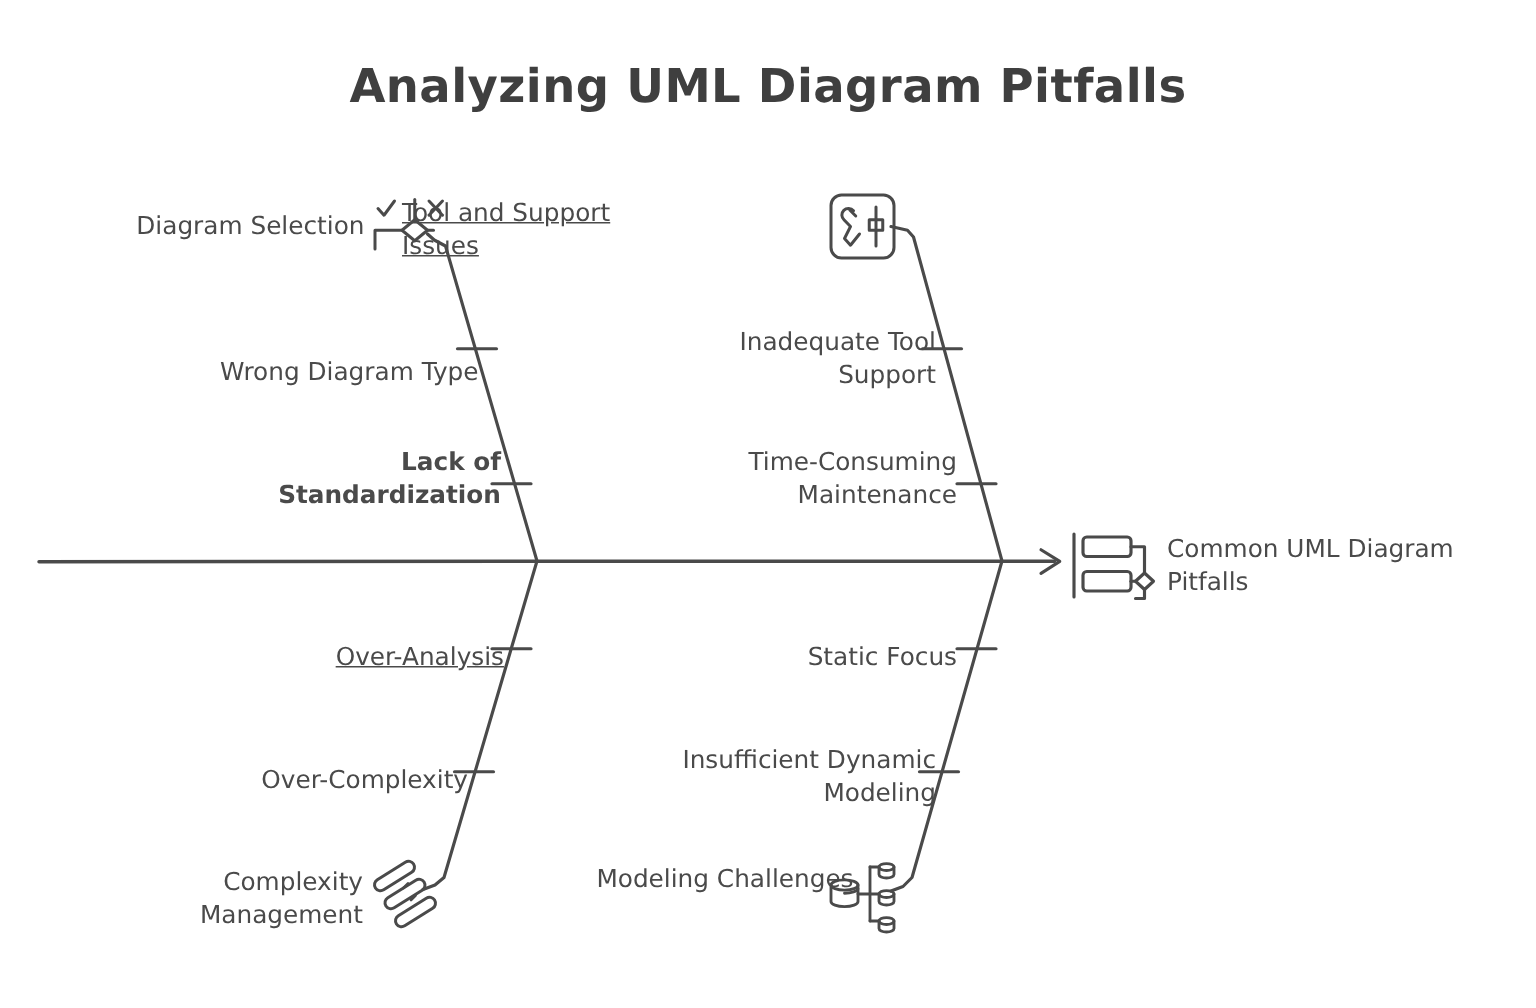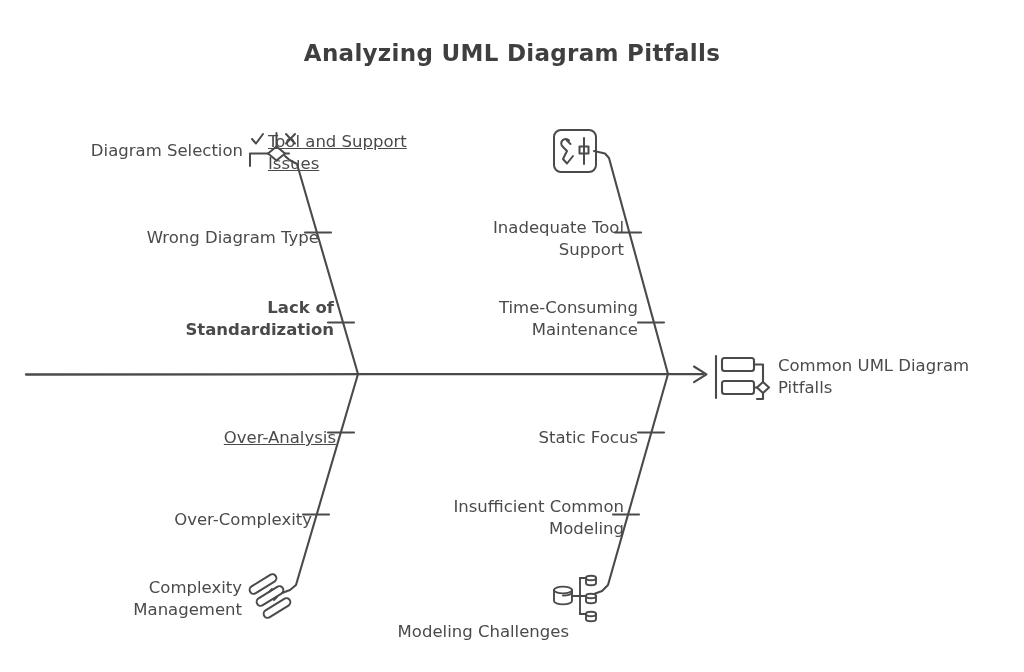--- a/index.html
+++ b/index.html
@@ -16,21 +16,21 @@
     font-family: "DejaVu Sans", sans-serif;
     color: #4a4a4a;
   }
 
   #diagram-title {
     position: absolute;
     top: 40px;
     left: 0;
     width: 1024px;
     text-align: center;
-    font-size: 23px;
+    font-size: 31px;
     font-weight: bold;
     letter-spacing: 0.3px;
     color: #3f3f3f;
   }
 
   #fishbone-canvas {
     position: absolute;
     top: 0;
     left: 0;
     width: 1024px;
@@ -44,33 +44,33 @@
     color: #4a4a4a;
     white-space: pre-line;
   }
   .label.left-align  { text-align: left; }
 
   
   .cat-label { font-size: 16.5px; }
 
   
   #label-diagram-selection { right: 781px; top: 140px; width: 260px; text-align: right; }
-  #label-wrong-diagram-type { right: 705px; top: 227px; width: 300px; text-align: right; }
+  #label-wrong-diagram-type { right: 705px; top: 237px; width: 300px; text-align: right; }
   #label-lack-standardization { right: 690px; top: 297px; width: 300px; text-align: right; font-weight: bold; }
   #label-over-analysis { right: 688px; top: 427px; width: 300px; text-align: right; text-decoration: underline; }
   #label-over-complexity { right: 712px; top: 509px; width: 300px; text-align: right; }
   #label-complexity-management { right: 782px; top: 577px; width: 260px; text-align: right; }
 
   
   #label-tool-support-issues { right: 476px; top: 131px; width: 280px; text-align: left; text-decoration: underline; }
   #label-inadequate-tool-support { right: 400px; top: 217px; width: 300px; text-align: right; }
   #label-time-consuming-maintenance { right: 386px; top: 297px; width: 300px; text-align: right; }
   #label-static-focus { right: 386px; top: 427px; width: 300px; text-align: right; }
   #label-insufficient-dynamic { right: 400px; top: 496px; width: 300px; text-align: right; }
-  #label-modeling-challenges { right: 455px; top: 621px; width: 300px; text-align: right; }
+  #label-modeling-challenges { right: 455px; top: 575px; width: 300px; text-align: right; }
 
   
   #label-effect {
     left: 778px;
     top: 355px;
     width: 230px;
     text-align: left;
   }
 </style>
 </head>
@@ -175,16 +175,16 @@
 Management</div>
 
 <div class="label" id="label-over-analysis">Over-Analysis</div>
 
 <div class="label" id="label-over-complexity">Over-Complexity</div>
 
 <div class="label cat-label" id="label-modeling-challenges">Modeling Challenges</div>
 
 <div class="label" id="label-static-focus">Static Focus</div>
 
-<div class="label" id="label-insufficient-dynamic">Insufficient Common
+<div class="label" id="label-insufficient-dynamic">Insufficient Dynamic
 Modeling</div>
 
 <div class="label left-align" id="label-effect">Common UML Diagram Pitfalls</div>
 
 </body></html>

